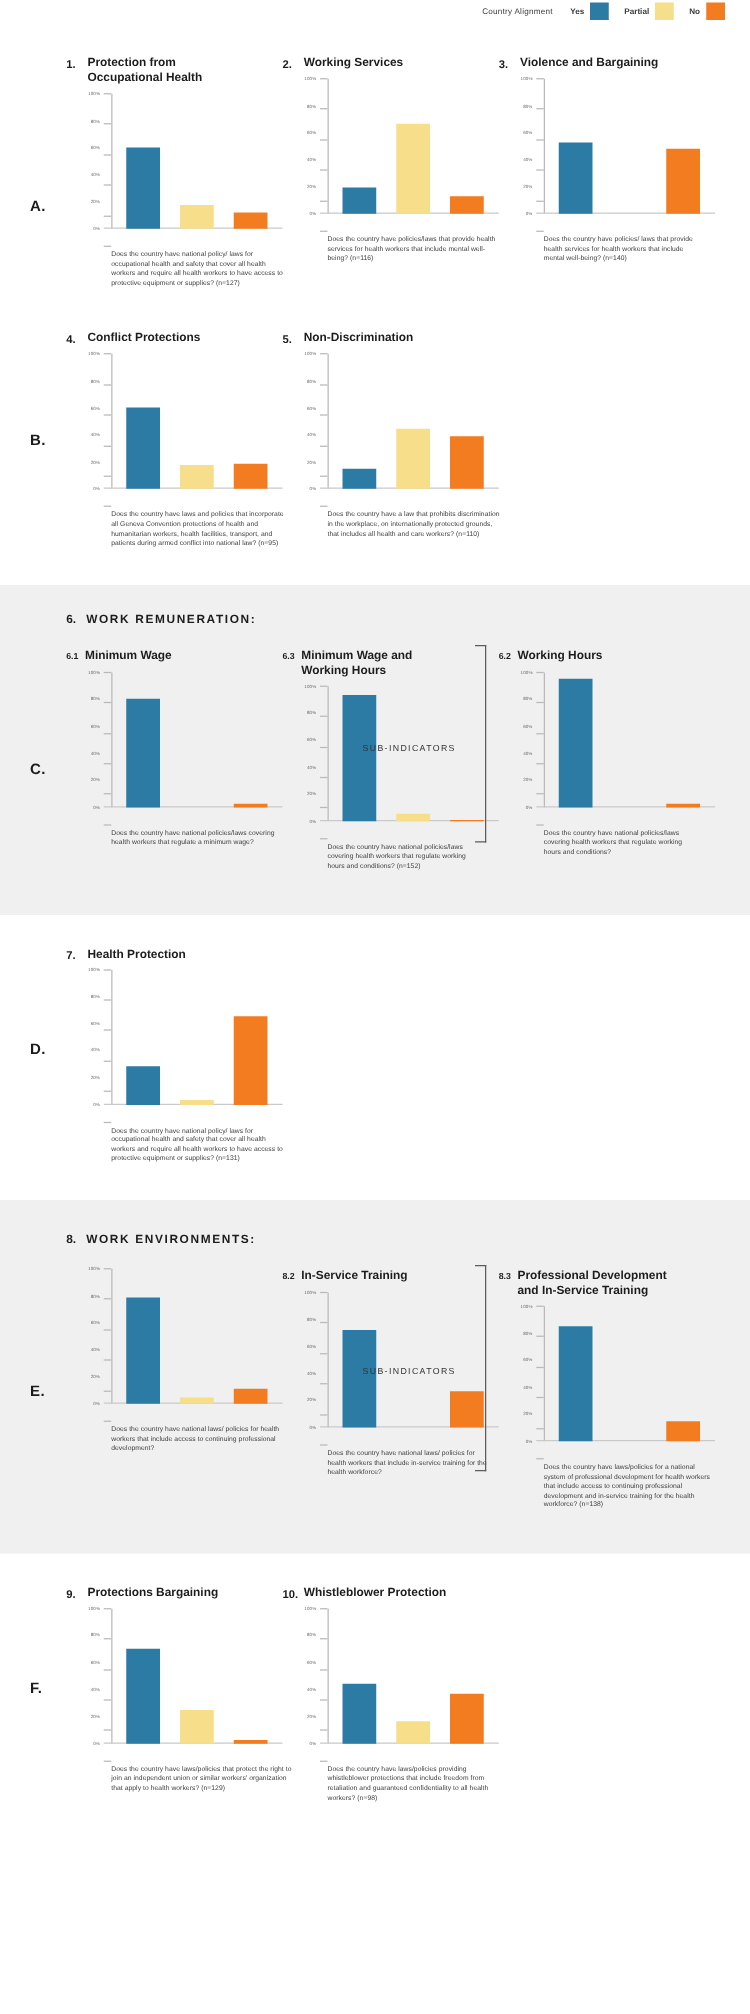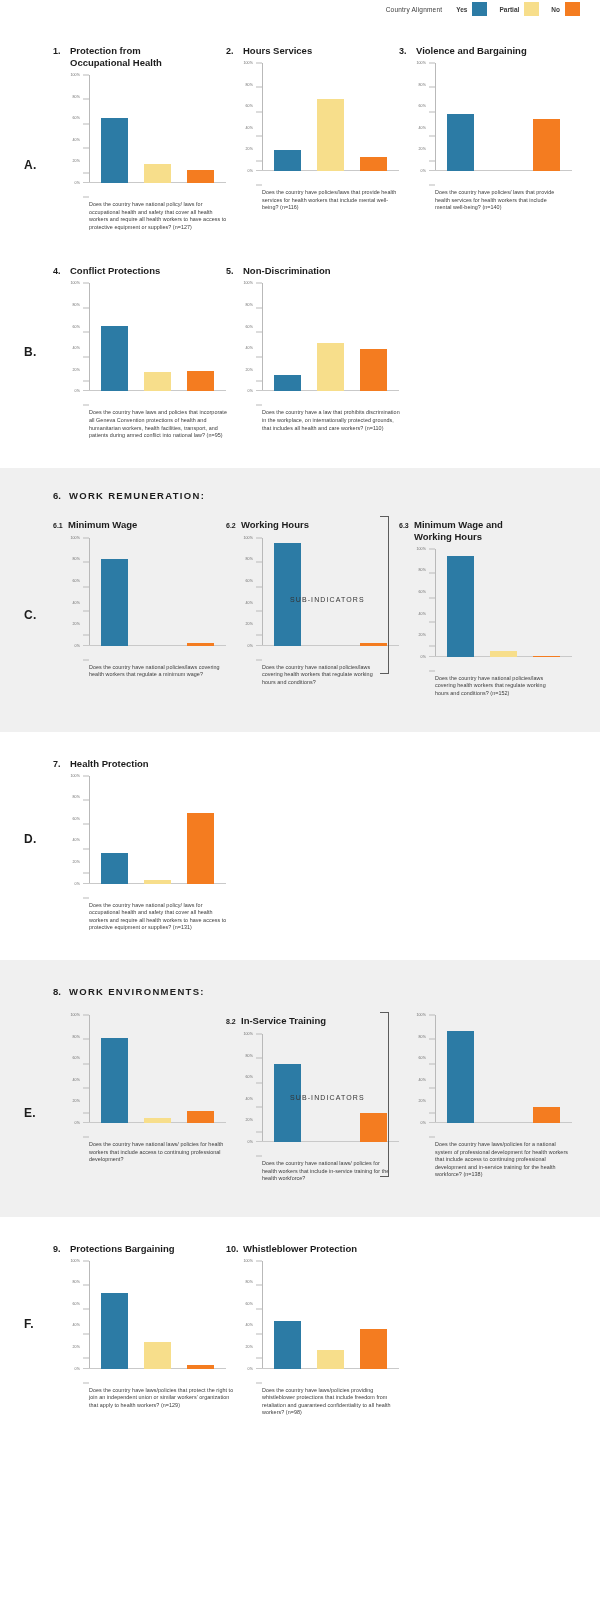--- a/index.html
+++ b/index.html
@@ -219,21 +219,21 @@
             <div class="bar-slot">
               <div class="bar" style="height: 12%; background: rgb(244, 124, 32);"></div>
             </div>
           </div>
         </div>
       <div class="caption" style="width:140px;">Does the country have national policy/ laws for occupational health and safety that cover all health workers and require all health workers to have access to protective equipment or supplies? (n=127)</div>
     </div>
     <div class="chart-cell" style="width:173px;">
       <div class="chart-head">
         <span class="chart-num">2.</span>
-        <span class="chart-title" style="max-width:130px;">Hours Services</span>
+        <span class="chart-title" style="max-width:130px;">Working Services</span>
       </div>
       <div class="plot">
           <span class="axis-tickmark" style="top: 0%;"></span>
           <span class="axis-tickmark" style="top: 20%;"></span>
           <span class="axis-tickmark" style="top: 40%;"></span>
           <span class="axis-tickmark" style="top: 60%;"></span>
           <span class="axis-tickmark" style="top: 80%;"></span>
           <span class="axis-tickmark" style="top: 100%;"></span>
           <div class="axis-labels">
             <span class="axis-tick" style="top: 0%;">100%</span>
@@ -414,20 +414,56 @@
             </div>
             <div class="bar-slot">
               <div class="bar" style="height: 3%; background: rgb(244, 124, 32);"></div>
             </div>
           </div>
         </div>
       <div class="caption" style="width:135px;">Does the country have national policies/laws covering health workers that regulate a minimum wage?</div>
     </div>
     <div class="chart-cell" style="width:173px;">
       <div class="chart-head">
+        <span class="chart-num sub">6.3</span>
+        <span class="chart-title" style="max-width:120px;">Minimum Wage and Working Hours</span>
+      </div>
+      <div class="plot">
+          <span class="axis-tickmark" style="top: 0%;"></span>
+          <span class="axis-tickmark" style="top: 20%;"></span>
+          <span class="axis-tickmark" style="top: 40%;"></span>
+          <span class="axis-tickmark" style="top: 60%;"></span>
+          <span class="axis-tickmark" style="top: 80%;"></span>
+          <span class="axis-tickmark" style="top: 100%;"></span>
+          <div class="axis-labels">
+            <span class="axis-tick" style="top: 0%;">100%</span>
+            <span class="axis-tick" style="top: 20%;">80%</span>
+            <span class="axis-tick" style="top: 40%;">60%</span>
+            <span class="axis-tick" style="top: 60%;">40%</span>
+            <span class="axis-tick" style="top: 80%;">20%</span>
+            <span class="axis-tick" style="top: 100%;">0%</span>
+          </div>
+          <div class="y-axis-line"></div>
+          <div class="x-axis-line"></div>
+          <div class="bars">
+            <div class="bar-slot">
+              <div class="bar" style="height: 93%; background: rgb(44, 123, 165);"></div>
+            </div>
+            <div class="bar-slot">
+              <div class="bar" style="height: 5%; background: rgb(247, 222, 139);"></div>
+            </div>
+            <div class="bar-slot">
+              <div class="bar" style="height: 1%; background: rgb(244, 124, 32);"></div>
+            </div>
+          </div>
+        </div>
+      <div class="caption" style="width:120px;">Does the country have national policies/laws covering health workers that regulate working hours and conditions? (n=152)</div>
+    </div>
+    <div class="chart-cell" style="width:173px;">
+      <div class="chart-head">
         <span class="chart-num sub">6.2</span>
         <span class="chart-title">Working Hours</span>
       </div>
       <div class="plot">
           <span class="axis-tickmark" style="top: 0%;"></span>
           <span class="axis-tickmark" style="top: 20%;"></span>
           <span class="axis-tickmark" style="top: 40%;"></span>
           <span class="axis-tickmark" style="top: 60%;"></span>
           <span class="axis-tickmark" style="top: 80%;"></span>
           <span class="axis-tickmark" style="top: 100%;"></span>
@@ -447,56 +483,20 @@
             </div>
             <div class="bar-slot">
               <div class="bar" style="height: 0%; background: rgb(247, 222, 139);"></div>
             </div>
             <div class="bar-slot">
               <div class="bar" style="height: 3%; background: rgb(244, 124, 32);"></div>
             </div>
           </div>
         </div>
       <div class="caption" style="width:118px;">Does the country have national policies/laws covering health workers that regulate working hours and conditions?</div>
-    </div>
-    <div class="chart-cell" style="width:173px;">
-      <div class="chart-head">
-        <span class="chart-num sub">6.3</span>
-        <span class="chart-title" style="max-width:120px;">Minimum Wage and Working Hours</span>
-      </div>
-      <div class="plot">
-          <span class="axis-tickmark" style="top: 0%;"></span>
-          <span class="axis-tickmark" style="top: 20%;"></span>
-          <span class="axis-tickmark" style="top: 40%;"></span>
-          <span class="axis-tickmark" style="top: 60%;"></span>
-          <span class="axis-tickmark" style="top: 80%;"></span>
-          <span class="axis-tickmark" style="top: 100%;"></span>
-          <div class="axis-labels">
-            <span class="axis-tick" style="top: 0%;">100%</span>
-            <span class="axis-tick" style="top: 20%;">80%</span>
-            <span class="axis-tick" style="top: 40%;">60%</span>
-            <span class="axis-tick" style="top: 60%;">40%</span>
-            <span class="axis-tick" style="top: 80%;">20%</span>
-            <span class="axis-tick" style="top: 100%;">0%</span>
-          </div>
-          <div class="y-axis-line"></div>
-          <div class="x-axis-line"></div>
-          <div class="bars">
-            <div class="bar-slot">
-              <div class="bar" style="height: 93%; background: rgb(44, 123, 165);"></div>
-            </div>
-            <div class="bar-slot">
-              <div class="bar" style="height: 5%; background: rgb(247, 222, 139);"></div>
-            </div>
-            <div class="bar-slot">
-              <div class="bar" style="height: 1%; background: rgb(244, 124, 32);"></div>
-            </div>
-          </div>
-        </div>
-      <div class="caption" style="width:120px;">Does the country have national policies/laws covering health workers that regulate working hours and conditions? (n=152)</div>
     </div>
   </div>
   <div class="bracket-wrap" style="left:380px;top:48px;width:120px;height:160px;">
     <div class="bracket" style="left:0;top:0;height:158px;"></div>
     <div class="sub-ind-label" style="left:-90px;top:80px;">SUB-INDICATORS</div>
   </div>
 </div>
 
 <div class="band" style="padding-top:26px;padding-bottom:28px;">
   <div class="row-letter" style="top:100px;">D.</div>
@@ -609,20 +609,24 @@
               <div class="bar" style="height: 0%; background: rgb(247, 222, 139);"></div>
             </div>
             <div class="bar-slot">
               <div class="bar" style="height: 27%; background: rgb(244, 124, 32);"></div>
             </div>
           </div>
         </div>
       <div class="caption" style="width:130px;">Does the country have national laws/ policies for health workers that include in-service training for the health workforce?</div>
     </div>
     <div class="chart-cell" style="width:173px;">
+      <div class="chart-head">
+        <span class="chart-num sub">8.3</span>
+        <span class="chart-title" style="max-width:130px;">Professional Development and In-Service Training</span>
+      </div>
       <div class="plot">
           <span class="axis-tickmark" style="top: 0%;"></span>
           <span class="axis-tickmark" style="top: 20%;"></span>
           <span class="axis-tickmark" style="top: 40%;"></span>
           <span class="axis-tickmark" style="top: 60%;"></span>
           <span class="axis-tickmark" style="top: 80%;"></span>
           <span class="axis-tickmark" style="top: 100%;"></span>
           <div class="axis-labels">
             <span class="axis-tick" style="top: 0%;">100%</span>
             <span class="axis-tick" style="top: 20%;">80%</span>

